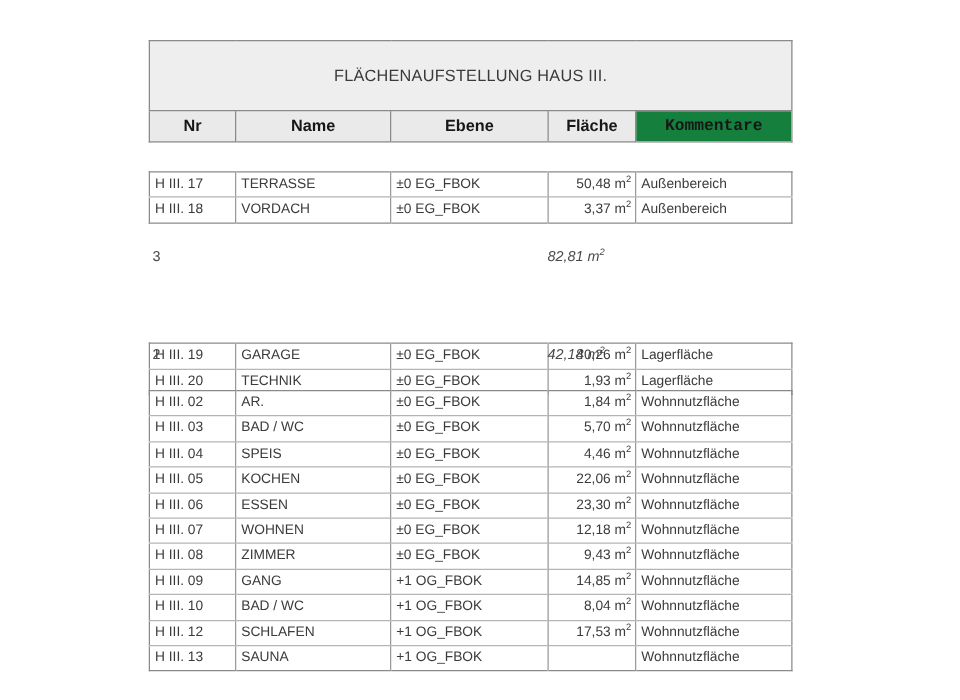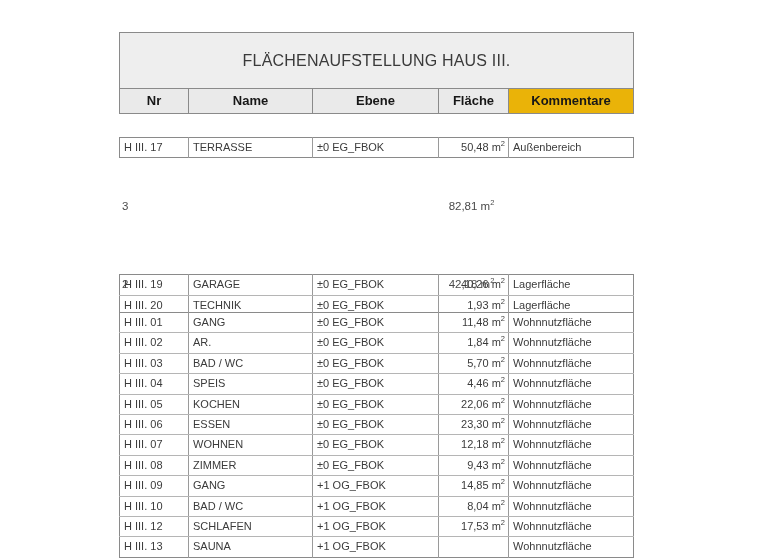--- a/index.html
+++ b/index.html
@@ -54,39 +54,40 @@
   
   #headblock {
     top: 32px;
     border: 1px solid #8a8a8a;
     background: #eeeeee;
   }
   #headblock .title-cell {
     height: 55px;
     line-height: 55px;
     text-align: center;
-    font-size: 16px;
+    font-size: 13px;
     color: #3a3a3a;
     letter-spacing: 0.2px;
     border-bottom: 1px solid #8a8a8a;
     background: #eeeeee;
   }
   #headblock th {
     height: 24px;
     line-height: 24px;
     text-align: center;
     font-weight: bold;
     font-size: 13px;
     color: #171717;
     border-right: 1px solid #8a8a8a;
     background: #eaeaea;
   }
   #headblock th.last {
     border-right: none;
-    background: #eab308;
+    background: #15803d;
+    font-family: Liberation Mono, monospace;
   }
 
   
   .group {
     border: 1px solid #8a8a8a;
   }
   .group td {
     border-right: 1px solid #9a9a9a;
     border-bottom: 1px solid #b5b5b5;
     background: #ffffff;
@@ -109,21 +110,22 @@
     left: 3px;
     top: 0;
     line-height: 19px;
   }
   .subtotal .sum {
     position: absolute;
     left: 319px;
     width: 67px;
     top: 0;
     line-height: 19px;
-    text-align: center;
+    text-align: left;
+    font-style: italic;
   }
 
   sup.u {
     font-size: 7.5px;
     vertical-align: super;
     line-height: 0;
   }
   .unit { letter-spacing: 0; }
 </style>
 </head>
@@ -163,20 +165,27 @@
           <col class="c-km">
         </colgroup>
         <tbody>
           <tr>
             <td>H III. 17</td>
             <td>TERRASSE</td>
             <td>±0 EG_FBOK</td>
             <td class="fl"><span>50,48</span> <span class="unit">m<sup class="u">2</sup></span></td>
             <td class="km">Außenbereich</td>
           </tr>
+          <tr>
+            <td>H III. 18</td>
+            <td>VORDACH</td>
+            <td>±0 EG_FBOK</td>
+            <td class="fl"><span>3,37</span> <span class="unit">m<sup class="u">2</sup></span></td>
+            <td class="km">Außenbereich</td>
+          </tr>
         </tbody>
       </table>
       <div class="subtotal" style="top: 197.2px;">
         <span class="cnt">3</span>
         <span class="sum"><span>82,81</span> <span class="unit">m<sup class="u">2</sup></span></span>
       </div>
       <table class="tbl group" style="top: 234.2px; margin-top: 40px;">
         <colgroup>
           <col class="c-nr">
           <col class="c-name">
@@ -208,27 +217,20 @@
       <table class="tbl group" style="top: 312px;">
         <colgroup>
           <col class="c-nr">
           <col class="c-name">
           <col class="c-eb">
           <col class="c-fl">
           <col class="c-km">
         </colgroup>
         <tbody>
           <tr>
-            <td>H III. 01</td>
-            <td>GANG</td>
-            <td>±0 EG_FBOK</td>
-            <td class="fl"><span>11,48</span> <span class="unit">m<sup class="u">2</sup></span></td>
-            <td class="km">Wohnnutzfläche</td>
-          </tr>
-          <tr>
             <td>H III. 02</td>
             <td>AR.</td>
             <td>±0 EG_FBOK</td>
             <td class="fl"><span>1,84</span> <span class="unit">m<sup class="u">2</sup></span></td>
             <td class="km">Wohnnutzfläche</td>
           </tr>
           <tr>
             <td>H III. 03</td>
             <td>BAD / WC</td>
             <td>±0 EG_FBOK</td>

